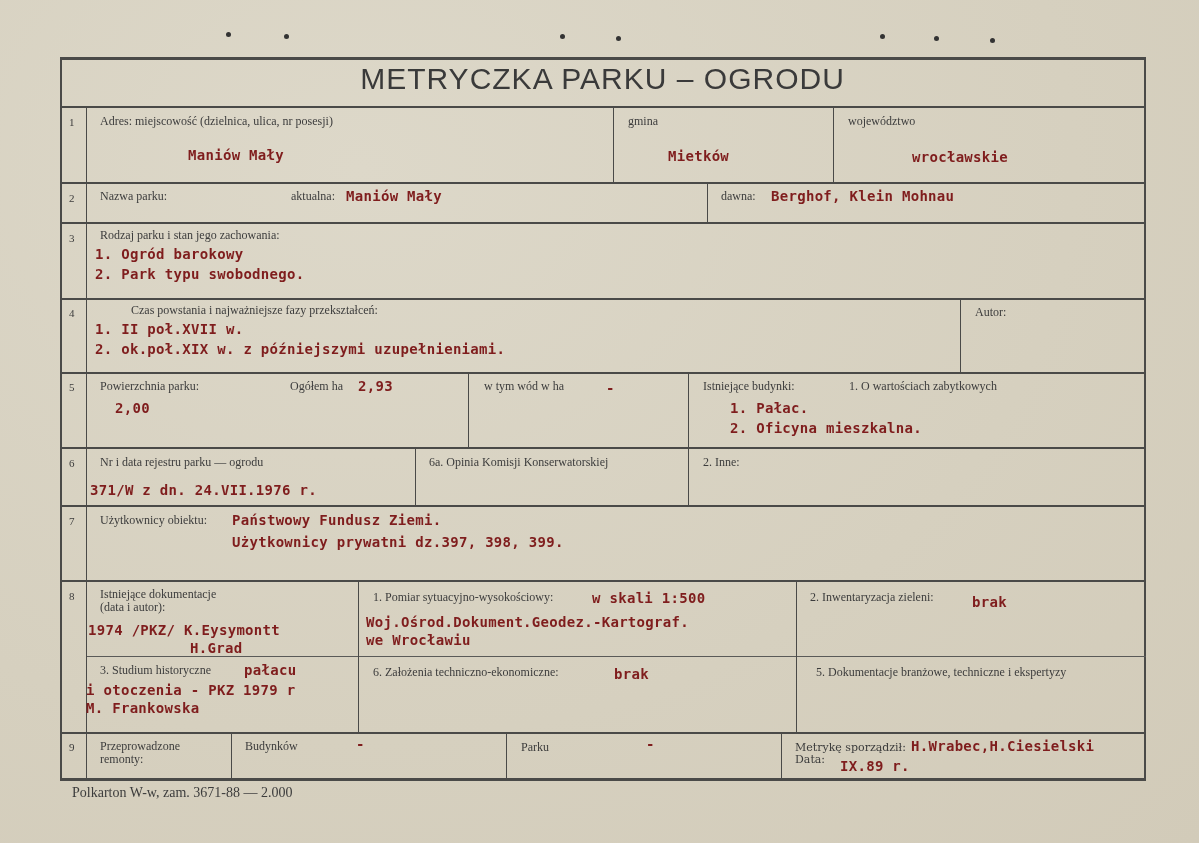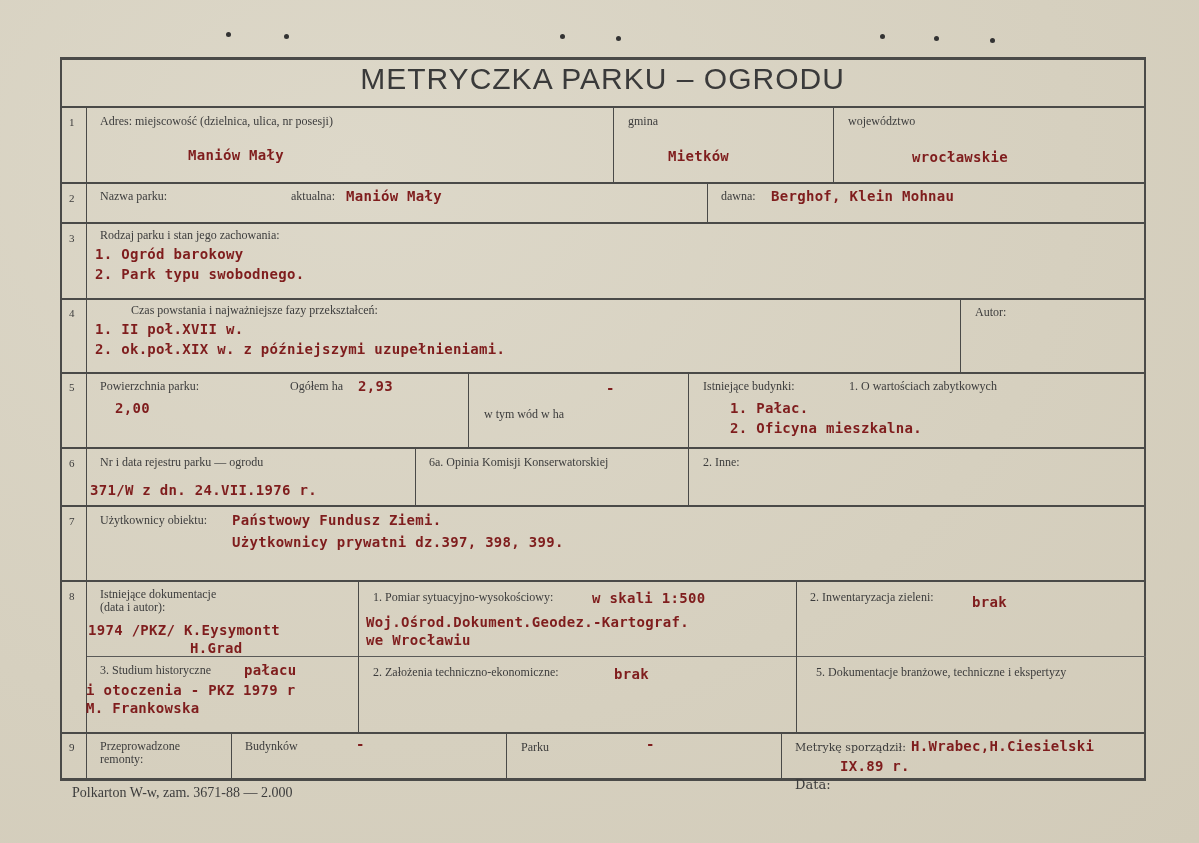--- a/index.html
+++ b/index.html
@@ -90,21 +90,21 @@
     <div class="lbl" style="left:975px;top:306px;">Autor:</div>
   </div>
 
   <div>
     <div class="num" style="left:69px;top:381px;">5</div>
     <div class="lbl" style="left:100px;top:380px;">Powierzchnia parku:</div>
     <div class="lbl" style="left:290px;top:380px;">Ogółem ha</div>
     <div class="typed" style="left:358px;top:376px;">2,93</div>
     <div class="typed" style="left:115px;top:398px;">2,00</div>
     <div class="line-v" style="left:468px;top:372px;height:75px;"></div>
-    <div class="lbl" style="left:484px;top:380px;margin-top:28px;">w tym wód w ha</div>
+    <div class="lbl" style="left:484px;top:380px;">w tym wód w ha</div>
     <div class="typed" style="left:606px;top:378px;">-</div>
     <div class="line-v" style="left:688px;top:372px;height:133px;"></div>
     <div class="lbl" style="left:703px;top:380px;">Istniejące budynki:</div>
     <div class="lbl" style="left:849px;top:380px;">1. O wartościach zabytkowych</div>
     <div class="typed" style="left:730px;top:398px;">1. Pałac.</div>
     <div class="typed" style="left:730px;top:418px;">2. Oficyna mieszkalna.</div>
   </div>
 
   <div>
     <div class="num" style="left:69px;top:457px;">6</div>
@@ -137,37 +137,37 @@
 
     <div class="line-v" style="left:796px;top:580px;height:152px;"></div>
     <div class="lbl" style="left:810px;top:591px;">2. Inwentaryzacja zieleni:</div>
     <div class="typed" style="left:972px;top:592px;">brak</div>
 
     <div class="lbl" style="left:100px;top:664px;">3. Studium historyczne</div>
     <div class="typed" style="left:244px;top:660px;">pałacu</div>
     <div class="typed" style="left:86px;top:680px;">i otoczenia - PKZ 1979 r</div>
     <div class="typed" style="left:86px;top:698px;">M. Frankowska</div>
 
-    <div class="lbl" style="left:373px;top:666px;">2. Założenia techniczno-ekonomiczne:</div>
+    <div class="lbl" style="left:373px;top:666px;">6. Założenia techniczno-ekonomiczne:</div>
     <div class="typed" style="left:614px;top:664px;">brak</div>
 
     <div class="lbl" style="left:810px;top:666px;margin-left:6px;">5. Dokumentacje branżowe, techniczne i ekspertyzy</div>
   </div>
 
   <div>
     <div class="num" style="left:69px;top:741px;">9</div>
     <div class="lbl" style="left:100px;top:740px;">Przeprowadzone</div>
     <div class="lbl" style="left:100px;top:753px;">remonty:</div>
     <div class="line-v" style="left:231px;top:732px;height:47px;"></div>
     <div class="lbl" style="left:245px;top:740px;">Budynków</div>
     <div class="typed" style="left:356px;top:734px;">-</div>
     <div class="line-v" style="left:506px;top:732px;height:47px;"></div>
     <div class="lbl" style="left:521px;top:741px;">Parku</div>
     <div class="typed" style="left:646px;top:734px;">-</div>
     <div class="line-v" style="left:781px;top:732px;height:47px;"></div>
     <div class="lbl" style="left:795px;top:741px;font-family:'DejaVu Serif', serif;font-size:11px;">Metrykę sporządził:</div>
     <div class="typed" style="left:911px;top:736px;">H.Wrabec,H.Ciesielski</div>
-    <div class="lbl" style="left:795px;top:778px;font-family:'DejaVu Serif', serif;font-size:13px;">Data:</div>
+    <div class="lbl" style="left:795px;top:753px;font-family:'DejaVu Serif', serif;font-size:11px;">Data:</div>
     <div class="typed" style="left:840px;top:756px;">IX.89 r.</div>
   </div>
 </div>
 
 <div class="footer">Polkarton W-w, zam. 3671-88 — 2.000</div>
 
 </body></html>

